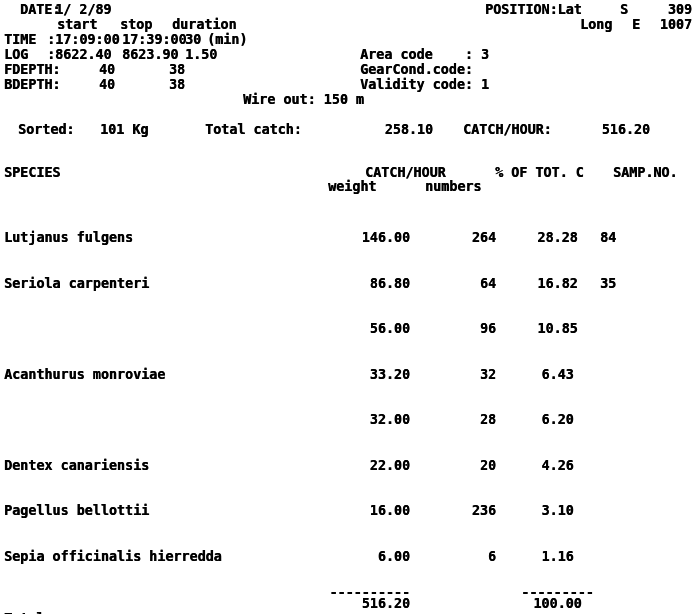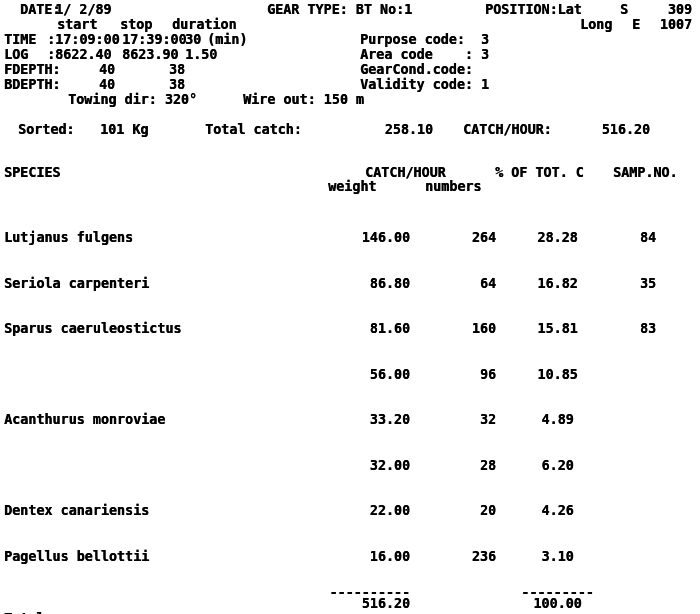--- a/index.html
+++ b/index.html
@@ -22,52 +22,50 @@
   .l5{top:62px;} .l6{top:77px;} .l7{top:92px;}
   .lsort{top:122px;}
   .lth{top:165px;} .lth2{top:179px;}
   
   .rows{position:absolute;top:200px;left:0;width:700px;}
   .row{position:relative;height:15.5px;}
   .c-name{position:absolute;left:4px;}
   .c-w{position:absolute;left:320px;width:90px;text-align:right;}
   .c-n{position:absolute;left:410px;width:86px;text-align:right;}
   .c-p{position:absolute;left:510px;width:95px;text-align:center;}
-  .c-s{position:absolute;left:600px;width:56px;text-align:right;}
+  .c-s{position:absolute;left:600px;width:56px;text-align:left;}
   .dashline{top:585px;}
   .totline{top:596px;}
 </style>
 </head>
 <body>
 
 <div class="doc">
 
   
   <span class="abs l1" style="left:20px">DATE:</span>
   <span class="abs l1" style="left:55px">1/ 2/89</span>
-  <span class="abs l1" style="left:267px">GEAR TYPE: BT No:1</span>
   <span class="abs l1" style="left:485px">POSITION:Lat</span>
   <span class="abs l1" style="left:620px">S</span>
   <span class="abs l1 ra" style="left:650px;width:42px">309</span>
 
   
   <span class="abs l2" style="left:57px">start</span>
   <span class="abs l2" style="left:120px">stop</span>
   <span class="abs l2" style="left:172px">duration</span>
   <span class="abs l2" style="left:580px">Long</span>
   <span class="abs l2" style="left:632px">E</span>
   <span class="abs l2 ra" style="left:650px;width:42px">1007</span>
 
   
   <span class="abs l3" style="left:4px">TIME</span>
   <span class="abs l3" style="left:47px">:17:09:00</span>
   <span class="abs l3" style="left:122px">17:39:00</span>
   <span class="abs l3" style="left:185px">30</span>
   <span class="abs l3" style="left:207px">(min)</span>
-  <span class="abs l3" style="left:360px">Purpose code:  3</span>
 
   
   <span class="abs l4" style="left:4px">LOG</span>
   <span class="abs l4" style="left:47px">:8622.40</span>
   <span class="abs l4" style="left:122px">8623.90</span>
   <span class="abs l4" style="left:185px">1.50</span>
   <span class="abs l4" style="left:360px">Area code    : 3</span>
 
   
   <span class="abs l5" style="left:4px">FDEPTH:</span>
@@ -75,21 +73,20 @@
   <span class="abs l5 ra" style="left:135px;width:50px">38</span>
   <span class="abs l5" style="left:360px">GearCond.code:</span>
 
   
   <span class="abs l6" style="left:4px">BDEPTH:</span>
   <span class="abs l6 ra" style="left:65px;width:50px">40</span>
   <span class="abs l6 ra" style="left:135px;width:50px">38</span>
   <span class="abs l6" style="left:360px">Validity code: 1</span>
 
   
-  <span class="abs l7" style="left:68px">Towing dir: 320°</span>
   <span class="abs l7" style="left:243px">Wire out: 150 m</span>
 
   
   <span class="abs lsort" style="left:18px">Sorted:</span>
   <span class="abs lsort" style="left:100px">101 Kg</span>
   <span class="abs lsort" style="left:205px">Total catch:</span>
   <span class="abs lsort ra" style="left:350px;width:83px">258.10</span>
   <span class="abs lsort" style="left:463px">CATCH/HOUR:</span>
   <span class="abs lsort ra" style="left:570px;width:80px">516.20</span>
 
@@ -98,26 +95,26 @@
   <span class="abs lth" style="left:365px">CATCH/HOUR</span>
   <span class="abs lth" style="left:495px">% OF TOT. C</span>
   <span class="abs lth" style="left:613px">SAMP.NO.</span>
   <span class="abs lth2" style="left:328px">weight</span>
   <span class="abs lth2" style="left:425px">numbers</span>
 
   
   <div class="rows">
     <div class="row"><span class="c-name">Lutjanus fulgens</span><span class="c-w">146.00</span><span class="c-n">264</span><span class="c-p">28.28</span><span class="c-s">84</span></div>
     <div class="row"><span class="c-name">Seriola carpenteri</span><span class="c-w">86.80</span><span class="c-n">64</span><span class="c-p">16.82</span><span class="c-s">35</span></div>
-    <div class="row"><span class="c-name">Sparus caeruleostictus</span><span class="c-w">81.60</span><span class="c-n">160</span><span class="c-p">15.81</span><span class="c-s">83</span></div>
     <div class="row"><span class="c-w">56.00</span><span class="c-n">96</span><span class="c-p">10.85</span><span class="c-s"></span></div>
-    <div class="row"><span class="c-name">Acanthurus monroviae</span><span class="c-w">33.20</span><span class="c-n">32</span><span class="c-p">4.89</span><span class="c-s"></span></div>
+    <div class="row"><span class="c-name">Acanthurus monroviae</span><span class="c-w">33.20</span><span class="c-n">32</span><span class="c-p">6.43</span><span class="c-s"></span></div>
     <div class="row"><span class="c-w">32.00</span><span class="c-n">28</span><span class="c-p">6.20</span><span class="c-s"></span></div>
     <div class="row"><span class="c-name">Dentex canariensis</span><span class="c-w">22.00</span><span class="c-n">20</span><span class="c-p">4.26</span><span class="c-s"></span></div>
     <div class="row"><span class="c-name">Pagellus bellottii</span><span class="c-w">16.00</span><span class="c-n">236</span><span class="c-p">3.10</span><span class="c-s"></span></div>
+    <div class="row"><span class="c-name">Sepia officinalis hierredda</span><span class="c-w">6.00</span><span class="c-n">6</span><span class="c-p">1.16</span><span class="c-s"></span></div>
     
     
     
     
     
     
     
     
     
     

